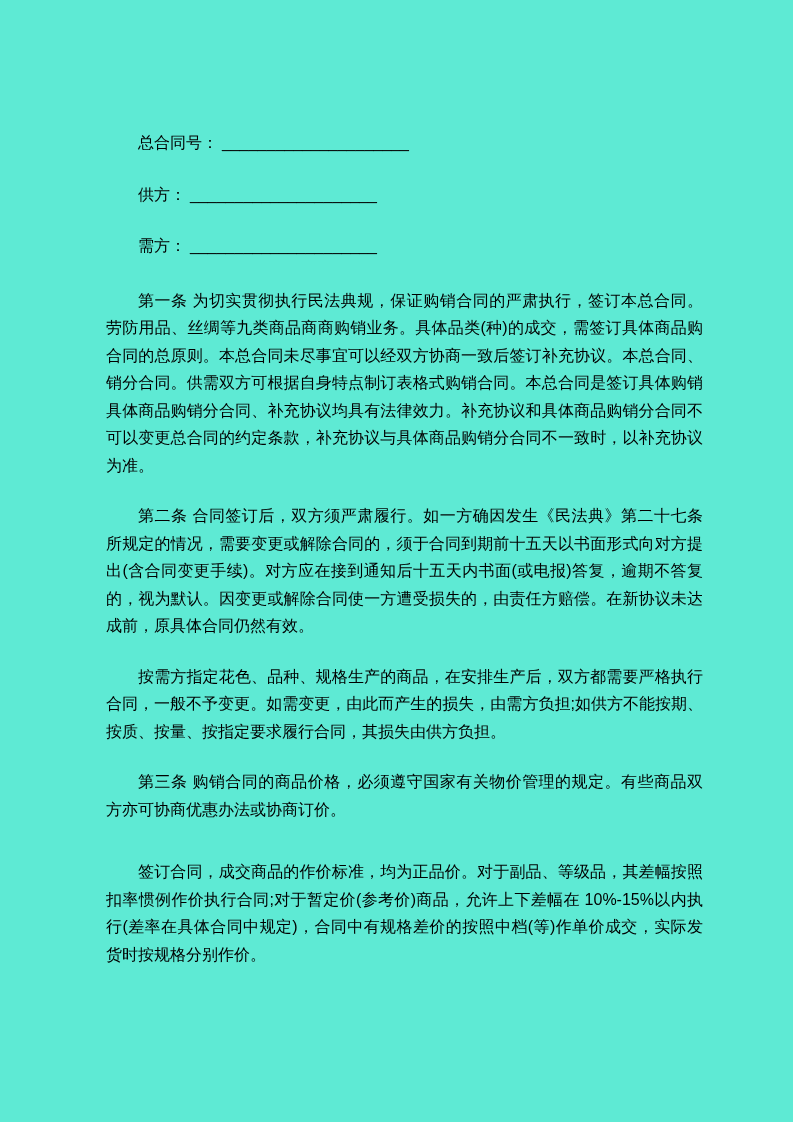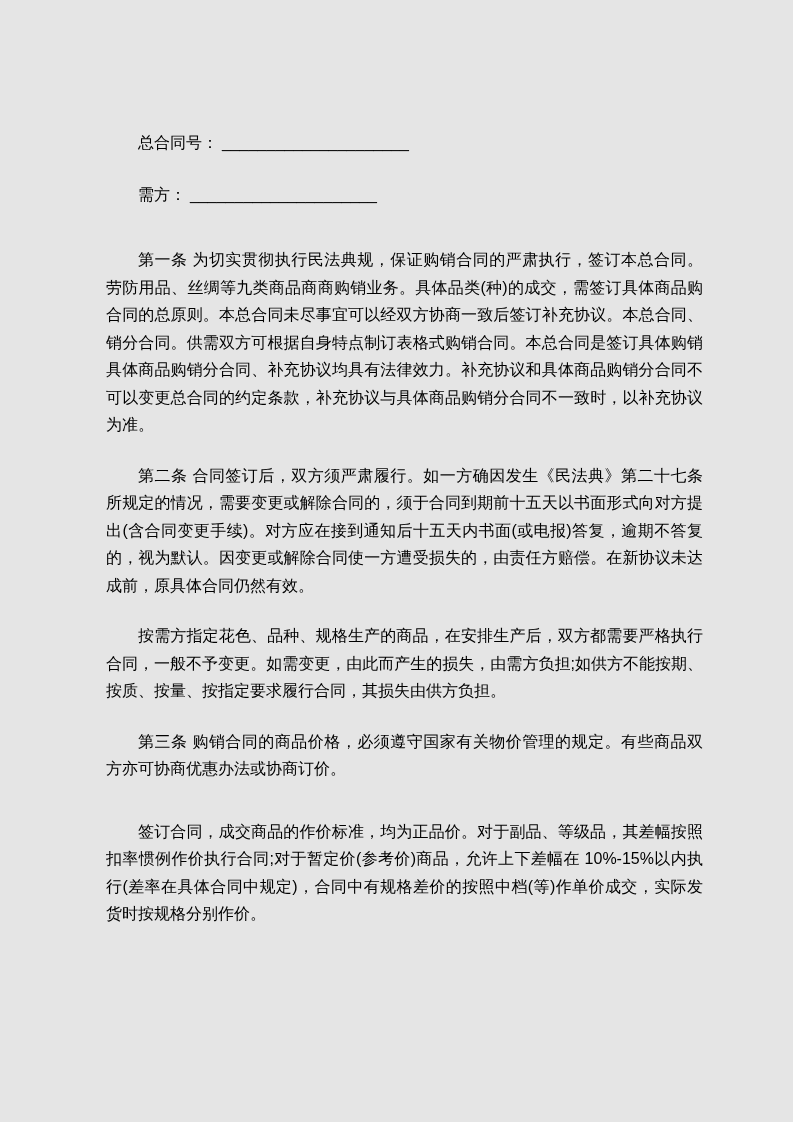--- a/index.html
+++ b/index.html
@@ -5,40 +5,40 @@
   html, body {
     margin: 0;
     padding: 0;
     background: #ffffff;
   }
   .page {
     position: relative;
     width: 793px;
     height: 1122px;
     box-sizing: border-box;
-    background: #e5e5e5;
+    background: #5eead4;
     color: #000000;
     font-family: "Liberation Sans", "DejaVu Sans", sans-serif;
     font-size: 16px;
     line-height: 27.5px;
     padding: 129px 90px 0 106px;
     display: flex;
     flex-direction: column;
     overflow: hidden;
   }
   .header-fields {
     margin: 0 0 26px 0;
   }
   .field {
     margin: 0 0 24px 0;
     text-indent: 2em;
     white-space: nowrap;
   }
   .field:last-child {
-    margin-bottom: 12px;
+    margin-bottom: 1px;
   }
   .field-label {
     letter-spacing: 0;
   }
   .blank {
     letter-spacing: 0;
     margin-left: 4px;
   }
   .para {
     margin: 0 0 23px 0;
@@ -61,20 +61,21 @@
   }
 </style>
 </head>
 <body>
 
 <div class="page">
 
   <div class="header-fields">
     <p class="field"><span class="field-label">总合同号：</span><span class="blank">_____________________</span></p>
 
+    <p class="field"><span class="field-label">供方：</span><span class="blank">_____________________</span></p>
 
     <p class="field"><span class="field-label">需方：</span><span class="blank">_____________________</span></p>
   </div>
 
   <div class="para">
       <div class="tline tline-first">第一条 为切实贯彻执行民法典规，保证购销合同的严肃执行，签订本总合同。</div>
       <div class="tline">劳防用品、丝绸等九类商品商商购销业务。具体品类(种)的成交，需签订具体商品购</div>
       <div class="tline">合同的总原则。本总合同未尽事宜可以经双方协商一致后签订补充协议。本总合同、</div>
       <div class="tline">销分合同。供需双方可根据自身特点制订表格式购销合同。本总合同是签订具体购销</div>
       <div class="tline">具体商品购销分合同、补充协议均具有法律效力。补充协议和具体商品购销分合同不</div>

